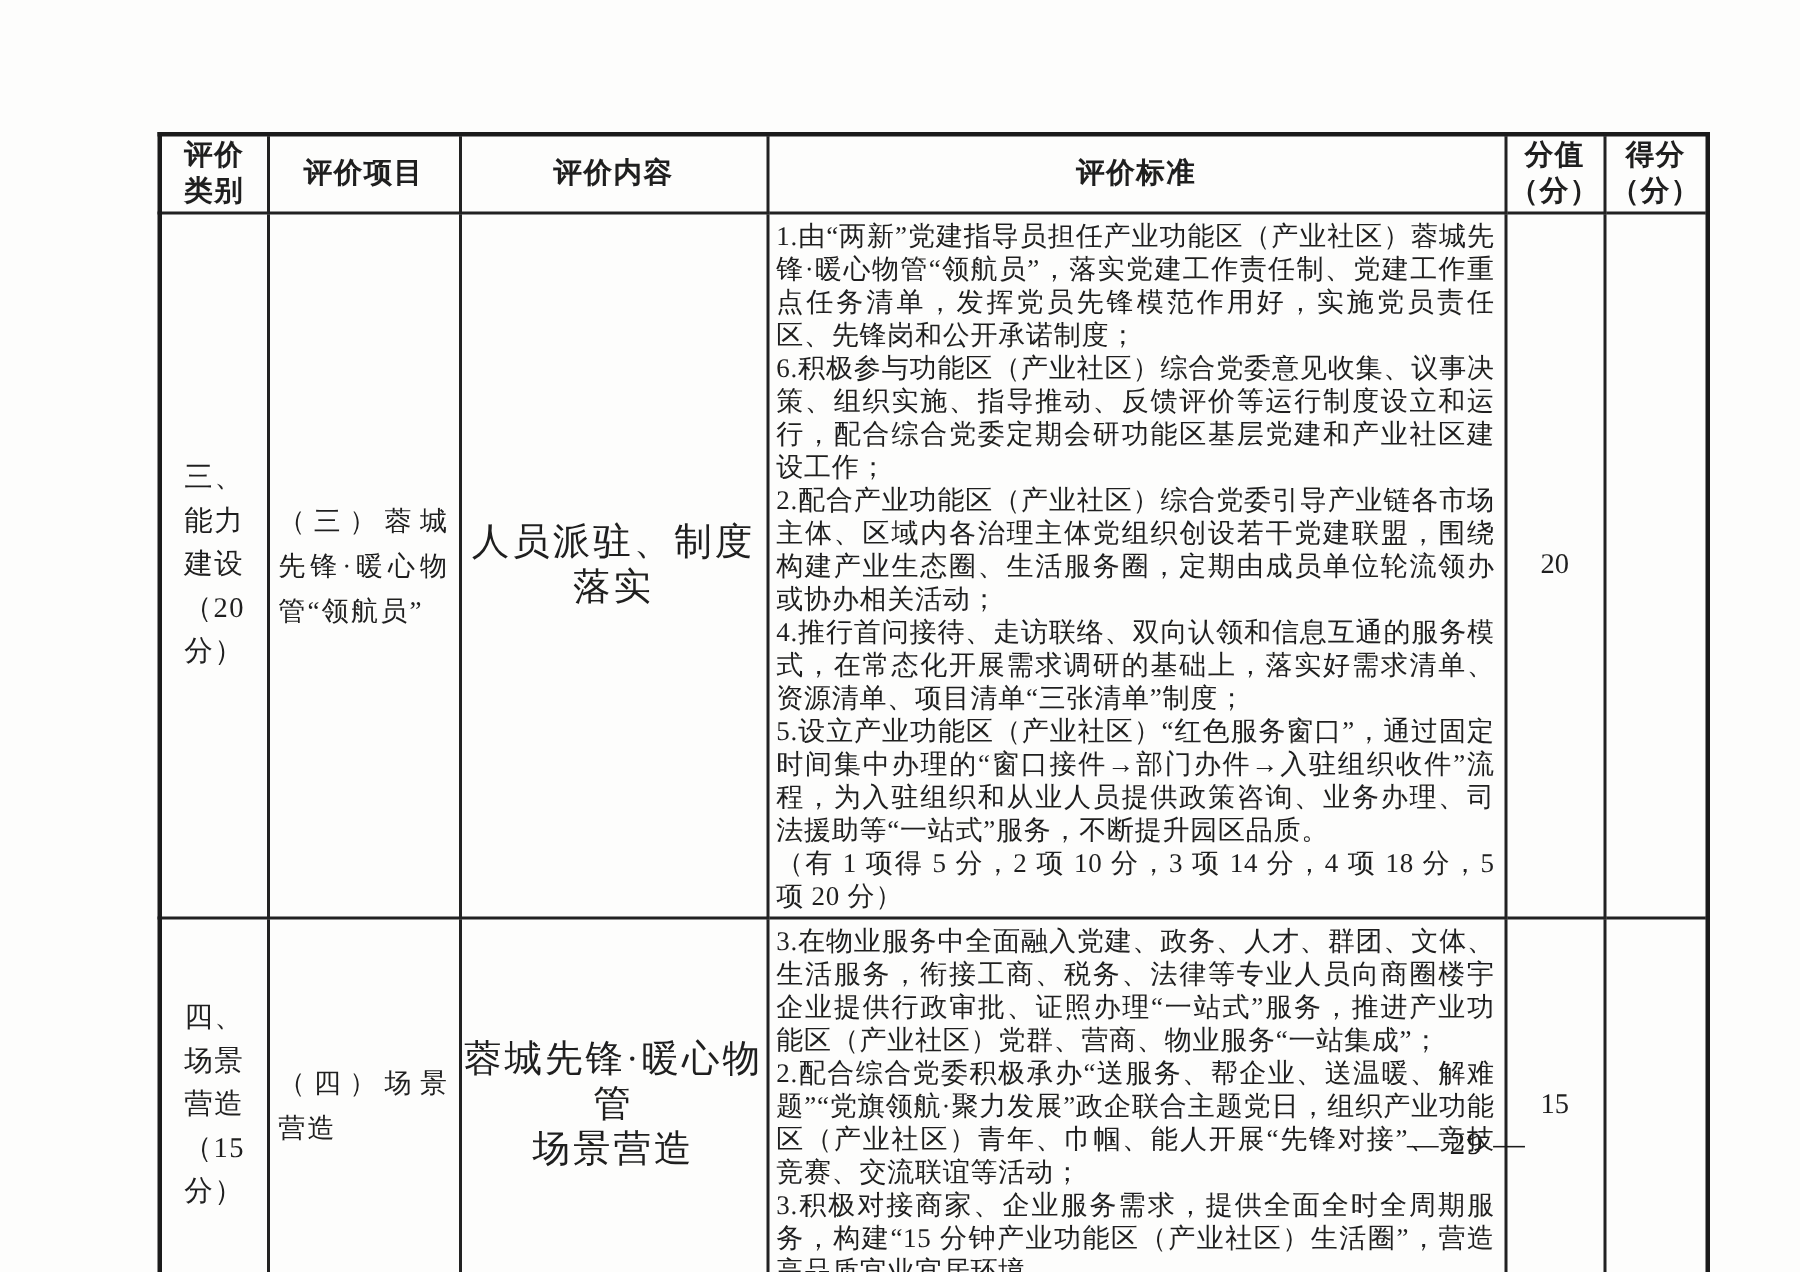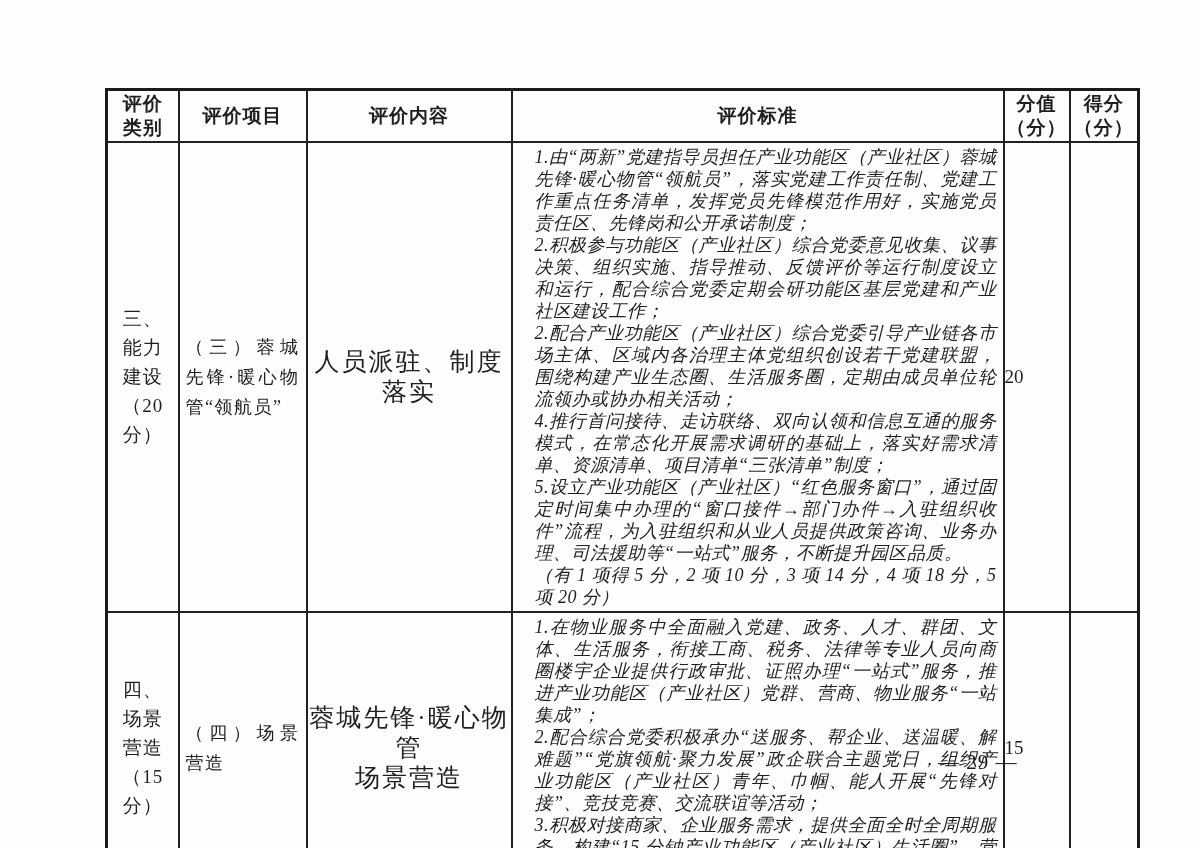--- a/index.html
+++ b/index.html
@@ -57,32 +57,32 @@
     border-radius: 28px;
   }
   td.cell-content {
     text-align: center;
     white-space: pre-line;
     font-size: 25px;
     line-height: 30px;
     letter-spacing: 2px;
   }
   td.cell-standard {
-    padding: 3px 6px 3px 22px;
+    padding: 3px 6px 3px 5px;
     vertical-align: middle;
-    font-style: italic;
   }
   .std-item {
     font-size: 18px;
     line-height: 22px;
     text-align: justify;
     text-justify: inter-character;
     letter-spacing: 0.5px;
   }
   td.cell-score, td.cell-earned {
+    text-align: center;
     font-size: 19px;
   }
 
   .page-number {
     position: absolute;
     left: 938px; top: 750px;
     width: 120px;
     text-align: left;
     font-size: 21px;
     letter-spacing: 1px;
@@ -119,39 +119,39 @@
     <tbody>
       <tr class="row-1">
         <td class="cell-category">三、
 能力
 建设
 （20 分）</td>
         <td class="cell-project">（三）蓉城先锋·暖心物管“领航员”</td>
         <td class="cell-content">人员派驻、制度落实</td>
         <td class="cell-standard">
           <div class="std-item">1.由“两新”党建指导员担任产业功能区（产业社区）蓉城先锋·暖心物管“领航员”，落实党建工作责任制、党建工作重点任务清单，发挥党员先锋模范作用好，实施党员责任区、先锋岗和公开承诺制度；</div>
-          <div class="std-item">2.积极参与功能区（产业社区）综合党委意见收集、议事决策、组织实施、指导推动、反馈评价等运行制度设立和运行，配合综合党委定期会研功能区基层党建和产业社区建设工作；</div>
+          <div class="std-item">6.积极参与功能区（产业社区）综合党委意见收集、议事决策、组织实施、指导推动、反馈评价等运行制度设立和运行，配合综合党委定期会研功能区基层党建和产业社区建设工作；</div>
           <div class="std-item">2.配合产业功能区（产业社区）综合党委引导产业链各市场主体、区域内各治理主体党组织创设若干党建联盟，围绕构建产业生态圈、生活服务圈，定期由成员单位轮流领办或协办相关活动；</div>
           <div class="std-item">4.推行首问接待、走访联络、双向认领和信息互通的服务模式，在常态化开展需求调研的基础上，落实好需求清单、资源清单、项目清单“三张清单”制度；</div>
           <div class="std-item">5.设立产业功能区（产业社区）“红色服务窗口”，通过固定时间集中办理的“窗口接件→部门办件→入驻组织收件”流程，为入驻组织和从业人员提供政策咨询、业务办理、司法援助等“一站式”服务，不断提升园区品质。</div>
           <div class="std-item">（有 1 项得 5 分，2 项 10 分，3 项 14 分，4 项 18 分，5 项 20 分）</div>
         </td>
         <td class="cell-score">20</td>
         <td class="cell-earned"></td>
       </tr>
       <tr class="row-2">
         <td class="cell-category">四、
 场景
 营造
 （15 分）</td>
         <td class="cell-project">（四）场景营造</td>
         <td class="cell-content">蓉城先锋·暖心物管
 场景营造</td>
         <td class="cell-standard">
-          <div class="std-item">1.在物业服务中全面融入党建、政务、人才、群团、文体、生活服务，衔接工商、税务、法律等专业人员向商圈楼宇企业提供行政审批、证照办理“一站式”服务，推进产业功能区（产业社区）党群、营商、物业服务“一站集成”；</div>
+          <div class="std-item">3.在物业服务中全面融入党建、政务、人才、群团、文体、生活服务，衔接工商、税务、法律等专业人员向商圈楼宇企业提供行政审批、证照办理“一站式”服务，推进产业功能区（产业社区）党群、营商、物业服务“一站集成”；</div>
           <div class="std-item">2.配合综合党委积极承办“送服务、帮企业、送温暖、解难题”“党旗领航·聚力发展”政企联合主题党日，组织产业功能区（产业社区）青年、巾帼、能人开展“先锋对接”、竞技竞赛、交流联谊等活动；</div>
           <div class="std-item">3.积极对接商家、企业服务需求，提供全面全时全周期服务，构建“15 分钟产业功能区（产业社区）生活圈”，营造高品质宜业宜居环境。</div>
         </td>
         <td class="cell-score">15</td>
         <td class="cell-earned"></td>
       </tr>
     </tbody>
   </table>
 
   <div class="page-number">— 29 —</div>

